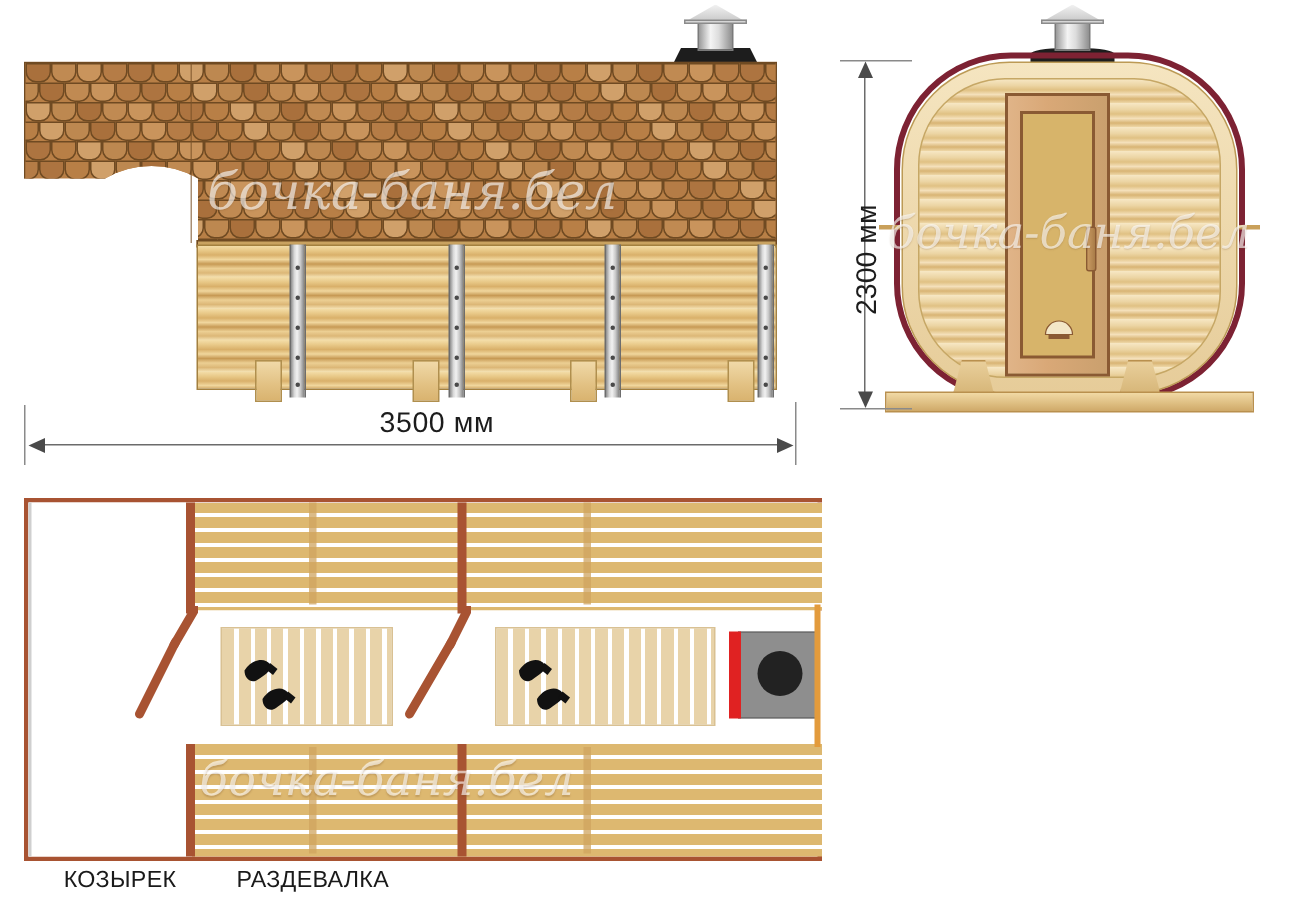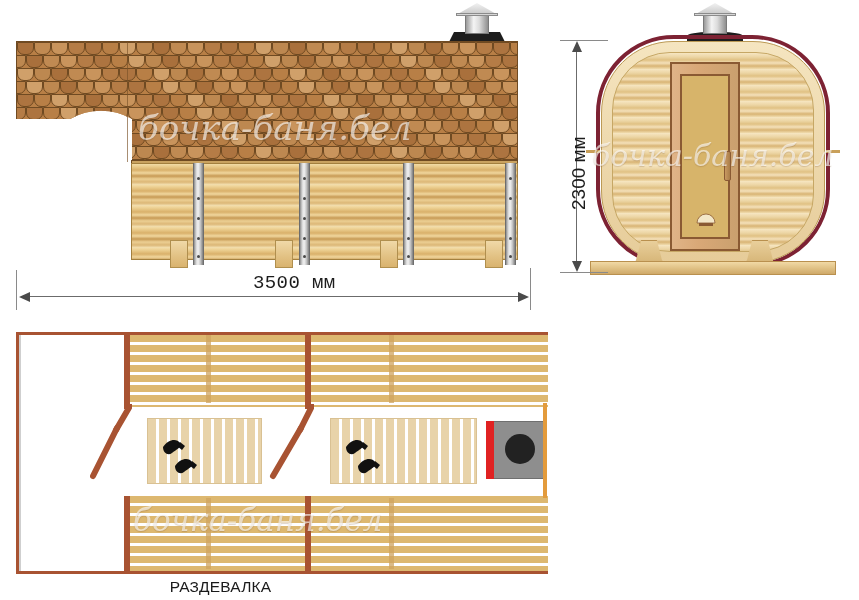--- a/index.html
+++ b/index.html
@@ -46,21 +46,21 @@
 
   
   .ext-line{background:#8a8a8a;}
   .dim-line{background:#6b6b6b;height:1px;}
   .dim-v-line{background:#6b6b6b;width:1px;}
   .arrow-l,.arrow-r,.arrow-u,.arrow-d{width:0;height:0;position:absolute;}
   .arrow-l{border-top:5px solid transparent;border-bottom:5px solid transparent;border-right:11px solid #4a4a4a;}
   .arrow-r{border-top:5px solid transparent;border-bottom:5px solid transparent;border-left:11px solid #4a4a4a;}
   .arrow-u{border-left:5px solid transparent;border-right:5px solid transparent;border-bottom:11px solid #4a4a4a;}
   .arrow-d{border-left:5px solid transparent;border-right:5px solid transparent;border-top:11px solid #4a4a4a;}
-  .dim-text{font-size:19px;color:#1c1c1c;letter-spacing:.4px;white-space:nowrap;font-family:Liberation Mono, monospace;}
+  .dim-text{font-size:19px;color:#1c1c1c;letter-spacing:.4px;white-space:nowrap;}
   .dim-text-v{font-size:19px;color:#1c1c1c;white-space:nowrap;
               transform:rotate(-90deg);transform-origin:left top;}
 
   
   .wm{
     font-family:"DejaVu Serif",serif;
     color:rgba(255,255,255,.62);
     font-style:italic;white-space:nowrap;pointer-events:none;
     text-shadow:0 1px 1px rgba(120,80,40,.25);
   }
@@ -602,17 +602,21 @@
 
   <div class="abs" style="left:268px;top:86px;width:46px;height:78px;">
     <svg width="46" height="78" viewBox="0 0 46 78">
       <line x1="44" y1="2" x2="32" y2="26" stroke="#a85332" stroke-width="6" stroke-linecap="round"></line>
       <line x1="33" y1="24" x2="5" y2="72" stroke="#a85332" stroke-width="6" stroke-linecap="round"></line>
     </svg>
   </div>
 
   <div class="abs wm" style="left:133px;top:184px;font-size:31px;">бочка-баня.бел</div>
 
-  <div class="abs" style="left:148px;top:260px;width:145px;">
+  <div class="abs" style="left:16px;top:260px;width:128px;">
+    <div class="plan-label">КОЗЫРЕК</div>
+
+  </div>
+  <div class="abs" style="left:136px;top:260px;width:145px;">
     <div class="plan-label">РАЗДЕВАЛКА</div>
 
   </div>
 </div>
 
 </body></html>

